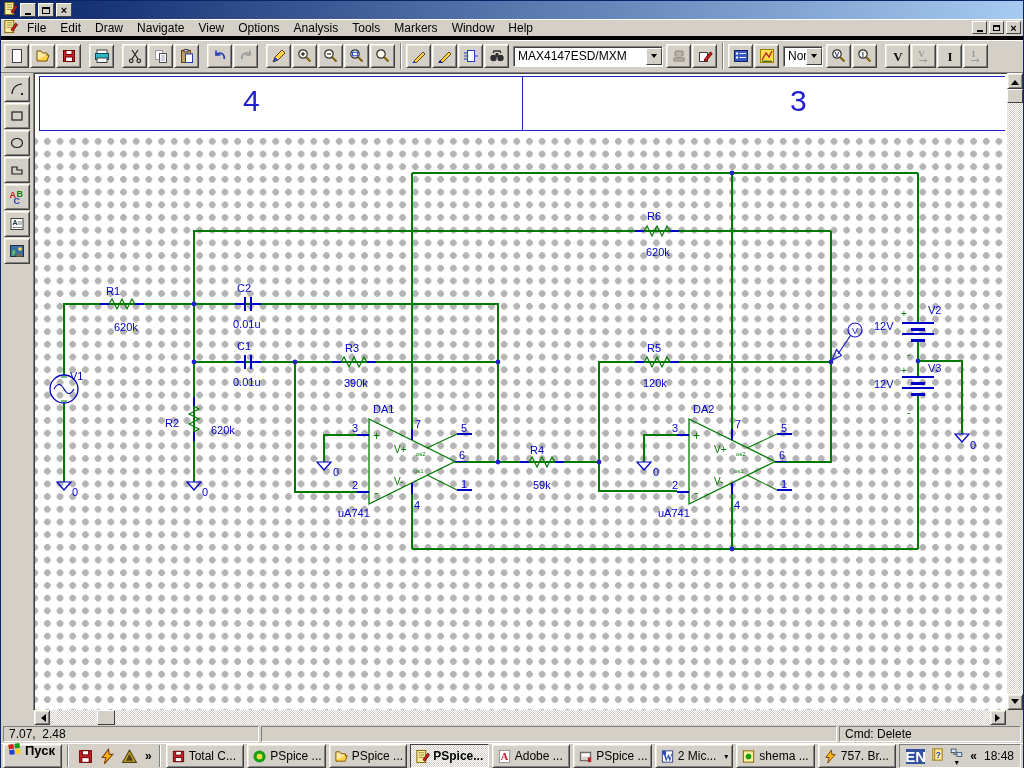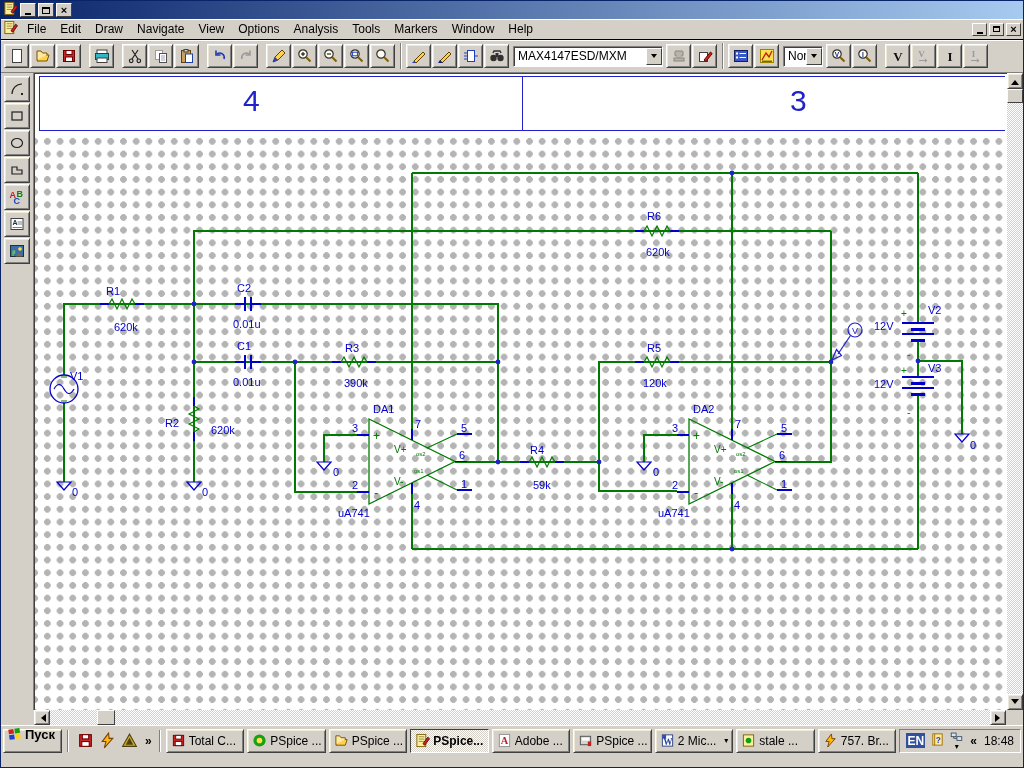--- a/index.html
+++ b/index.html
@@ -9,21 +9,21 @@
 
   
   .titlebar { height:18px; background:linear-gradient(90deg,#0a246a,#a6caf0); display:flex; align-items:center; padding:0 2px; color:#fff; }
   .titlebar .ttl { font-weight:bold; font-size:12px; margin-left:4px; white-space:pre; flex:1; overflow:hidden; }
   .wbtn { width:16px; height:14px; background:#d4d0c8; border:1px solid; border-color:#fff #404040 #404040 #fff; display:flex; align-items:center; justify-content:center; margin-left:2px; position:relative; }
   .ico-min { width:6px; height:2px; background:#000; margin-top:7px; }
   .ico-max { width:8px; height:7px; border:1px solid #000; border-top-width:2px; }
   .ico-close { font-size:11px; font-weight:bold; color:#000; line-height:10px; }
 
   
-  .menubar { height:21px; display:flex; align-items:center; background:#d4d0c8; padding:0 2px; border-bottom:1px solid #000000; box-shadow:inset 0 1px 0 #fff; }
+  .menubar { height:21px; display:flex; align-items:center; background:#d4d0c8; padding:0 2px; border-bottom:4px solid #000000; box-shadow:inset 0 1px 0 #fff; }
   .menu-item { padding:2px 7px; cursor:default; }
   .menubar .spacer { flex:1; }
   .cbtn { width:15px; height:13px; }
 
   
   .toolbar { height:29px; display:flex; align-items:center; padding:16px 3px; background:#d4d0c8; border-bottom:1px solid #808080; box-shadow:inset 0 1px 0 #fff; }
   .tbtn { width:25px; height:24px; background:#d4d0c8; border:1px solid; border-color:#fff #404040 #404040 #fff; box-shadow:inset 1px 1px 0 #ece9d8, inset -1px -1px 0 #808080; display:flex; align-items:center; justify-content:center; margin-right:1px; }
   .gsep { width:7px; height:24px; }
   .lsep { width:2px; height:26px; border-left:1px solid #808080; border-right:1px solid #fff; margin:0 4px; }
   .combo { height:21px; background:#fff; border:1px solid; border-color:#808080 #fff #fff #808080; box-shadow:inset 1px 1px 0 #404040; display:flex; align-items:center; margin:0 3px; }
@@ -68,21 +68,21 @@
   .taskbar { height:30px; background:#d4d0c8; border-top:1px solid #fff; display:flex; align-items:center; padding:0 2px; gap:3px; }
   .startbtn { height:24px; background:#d4d0c8; border:1px solid; border-color:#fff #404040 #404040 #fff; box-shadow:inset 1px 1px 0 #ece9d8, inset -1px -1px 0 #808080; display:flex; align-items:center; gap:3px; padding:0 6px 12px 3px; font-weight:bold; font-size:13px; flex:none; }
   .qsep { width:2px; height:22px; border-left:1px solid #808080; border-right:1px solid #fff; margin:0 2px; flex:none; }
   .qbtn { width:22px; height:22px; display:flex; align-items:center; justify-content:center; flex:none; }
   .chev { font-size:12px; font-weight:bold; padding:0 2px; flex:none; }
   .task { height:24px; background:#d4d0c8; border:1px solid; border-color:#fff #404040 #404040 #fff; box-shadow:inset 1px 1px 0 #ece9d8, inset -1px -1px 0 #808080; display:flex; align-items:center; gap:3px; padding:0 4px; font-size:12px; white-space:nowrap; overflow:hidden; width:79px; flex:0 1 79px; }
   .task.active { border-color:#404040 #fff #fff #404040; box-shadow:none; font-weight:bold;
     background-color:#fff; background-image:conic-gradient(#d4d0c8 25%,transparent 0 50%,#d4d0c8 0 75%,transparent 0); background-size:2px 2px; }
   .task svg { flex:none; }
   .tray { height:24px; border:1px solid; border-color:#808080 #fff #fff #808080; display:flex; align-items:center; gap:5px; padding:0 6px; margin-left:auto; flex:none; }
-  .enbox { width:19px; height:15px; background:#31519e; color:#fff; font-size:12px; font-weight:bold; display:flex; align-items:center; justify-content:center; }
+  .enbox { width:19px; height:15px; background:#31519e; color:#fff; font-size:15px; font-weight:bold; display:flex; align-items:center; justify-content:center; }
   .clock { font-size:12px; }
   .netstack { display:flex; flex-direction:column; align-items:center; line-height:6px; }
   .netstack .caret { font-size:8px; }
 </style>
 </head>
 <body>
 
 <div class="win">
 
   <div class="titlebar">
@@ -592,20 +592,25 @@
       </span>
     <span class="htrack">
         <span class="hthumb"></span>
       </span>
     <span class="sbtn h">
         <span class="tri-rt"></span>
       </span>
     <span class="hcorner2"></span>
   </div>
 
+  <div class="status">
+    <span class="spanel" style="width:256px;">7.07,  2.48</span>
+    <span class="spanel" style="flex:1;"></span>
+    <span class="spanel" style="width:182px;">Cmd: Delete</span>
+  </div>
 
   <div class="taskbar">
     <span class="startbtn">
       <span id="win-logo"><svg width="15" height="15" viewBox="0 0 16 16">
             <g transform="rotate(-8 8 8)">
               <rect x="2" y="3" width="5.5" height="5" fill="#d02020"></rect>
               <rect x="8.5" y="3" width="5.5" height="5" fill="#10a010"></rect>
               <rect x="2" y="9" width="5.5" height="5" fill="#2040d0"></rect>
               <rect x="8.5" y="9" width="5.5" height="5" fill="#ffd020"></rect>
             </g>
@@ -688,21 +693,21 @@
             <text x="8.5" y="12.5" font-size="10" font-weight="bold" fill="#2848a0" text-anchor="middle" font-family="Liberation Serif,serif">W</text>
           </svg>
           <span style="overflow:hidden;text-overflow:clip;">2 Mic...</span>
           <span style="font-size:8px;margin-left:auto;">▾</span>
         </span>
         <span class="task">
           <svg width="15" height="15" viewBox="0 0 16 16">
             <rect x="2.5" y="2" width="11" height="12" fill="#fbf0a0" stroke="#806000"></rect>
             <circle cx="8" cy="8" r="3" fill="#10a010"></circle>
           </svg>
-          <span style="overflow:hidden;text-overflow:clip;">stale ...</span>
+          <span style="overflow:hidden;text-overflow:clip;">shema ...</span>
         </span>
         <span class="task">
           <svg width="15" height="15" viewBox="0 0 16 16">
             <path d="M9 1 L3 9 H6.5 L5 15 L13 6 H9.5 Z" fill="#ffb810" stroke="#804000"></path>
           </svg>
           <span style="overflow:hidden;text-overflow:clip;">757. Br...</span>
         </span>
       </span>
     <span class="tray">
       <span class="enbox">EN</span>

